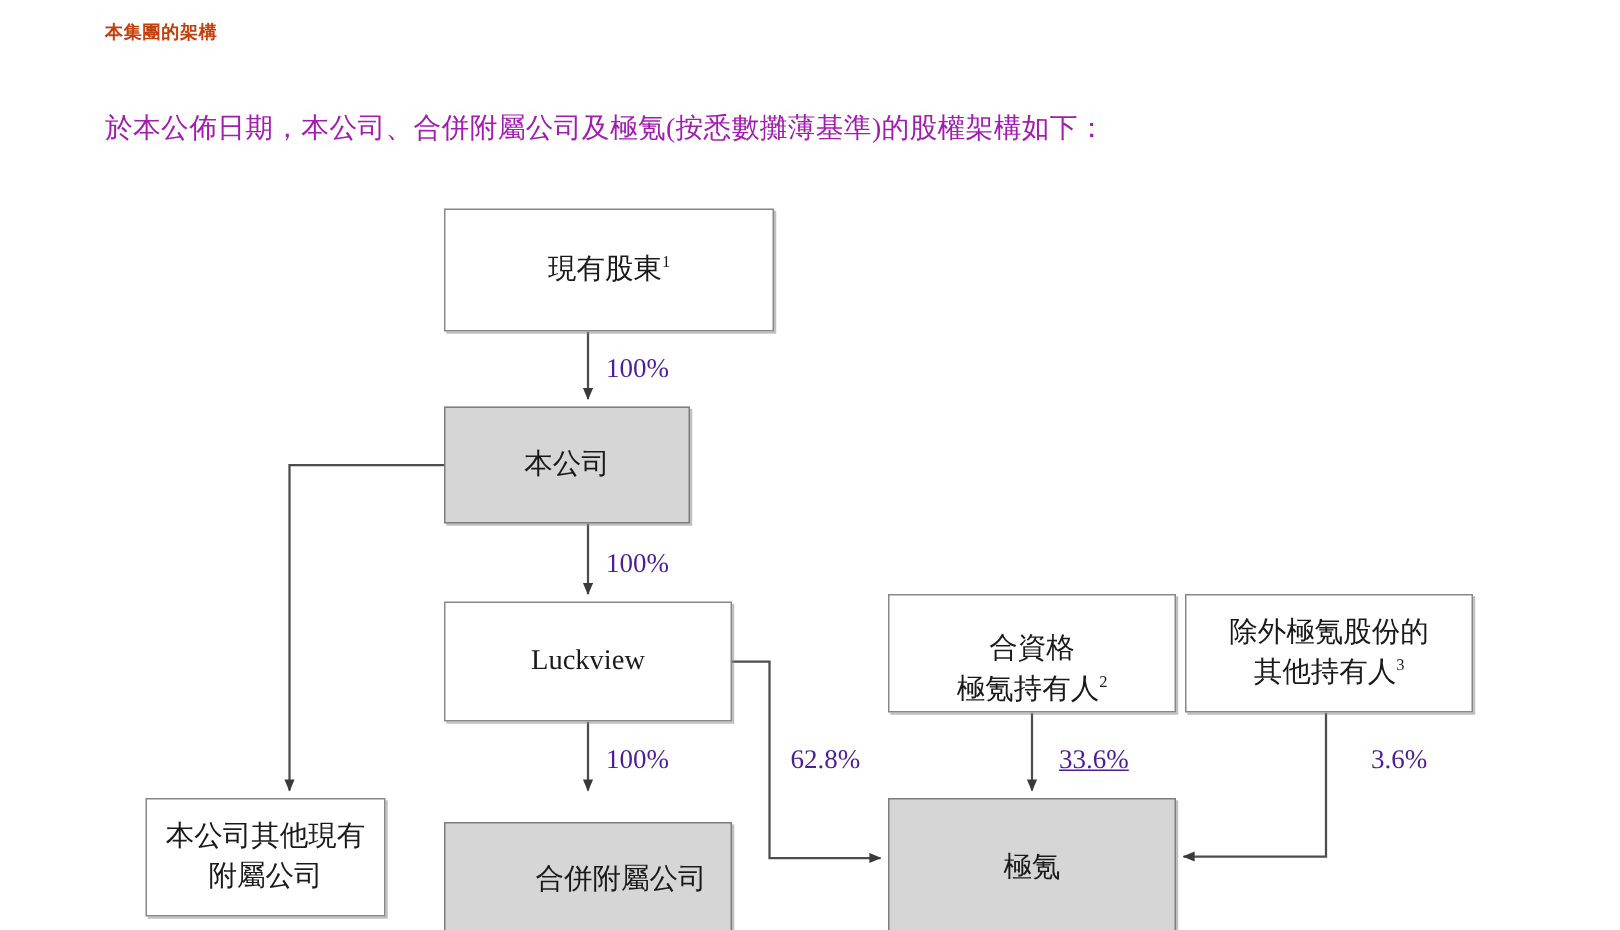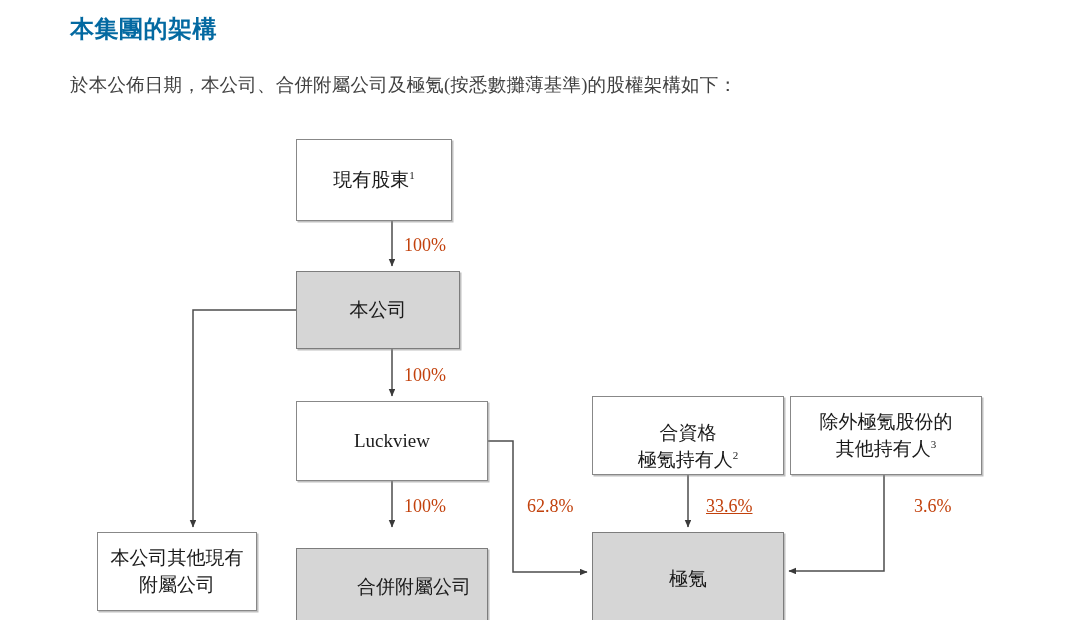--- a/index.html
+++ b/index.html
@@ -12,33 +12,33 @@
     height: 620px;
     position: relative;
     font-family: "Liberation Serif", "DejaVu Serif", serif;
     color: #1a1a1a;
     overflow: hidden;
   }
   #page-title {
     position: absolute;
     left: 70px;
     top: 13px;
-    font-size: 24px;
+    font-size: 12px;
     font-weight: bold;
     letter-spacing: 0.5px;
-    color: #0369a1;
+    color: #c2410c;
     white-space: nowrap;
   }
   #intro-paragraph {
     position: absolute;
     left: 70px;
     top: 72px;
     font-size: 18.5px;
     letter-spacing: 0.2px;
-    color: #404040;
+    color: #a21caf;
     white-space: nowrap;
   }
   #chart-area {
     position: absolute;
     left: 0;
     top: 0;
     width: 1080px;
     height: 620px;
   }
   svg#connectors {
@@ -69,26 +69,26 @@
   }
   .node .label { display: block; }
   .node sup {
     font-size: 11px;
     vertical-align: super;
     line-height: 0;
   }
   .edge-label {
     position: absolute;
     font-size: 18px;
-    color: #c2410c;
+    color: #4c1d95;
     white-space: nowrap;
     font-family: "Liberation Serif", "DejaVu Serif", serif;
   }
   
-  #node-existing-shareholders { left: 296px; top: 139px; width: 156px; height: 82px; }
+  #node-existing-shareholders { left: 296px; top: 139px; width: 220px; height: 82px; }
   #node-company              { left: 296px; top: 271px; width: 164px; height: 78px; }
   #node-luckview             { left: 296px; top: 401px; width: 192px; height: 80px; }
   #node-other-subsidiaries   { left: 97px;  top: 532px; width: 160px; height: 79px; }
   #node-consolidated-sub     { left: 296px; top: 548px; width: 192px; height: 79px; padding-left: 44px; }
   #node-zeekr                { left: 592px; top: 532px; width: 192px; height: 95px; }
   #node-eligible-holders     { left: 592px; top: 396px; width: 192px; height: 79px; align-items: flex-end; }
   #node-other-holders        { left: 790px; top: 396px; width: 192px; height: 79px; }
   
   #label-pct-1 { left: 404px; top: 235px; }
   #label-pct-2 { left: 404px; top: 365px; }

